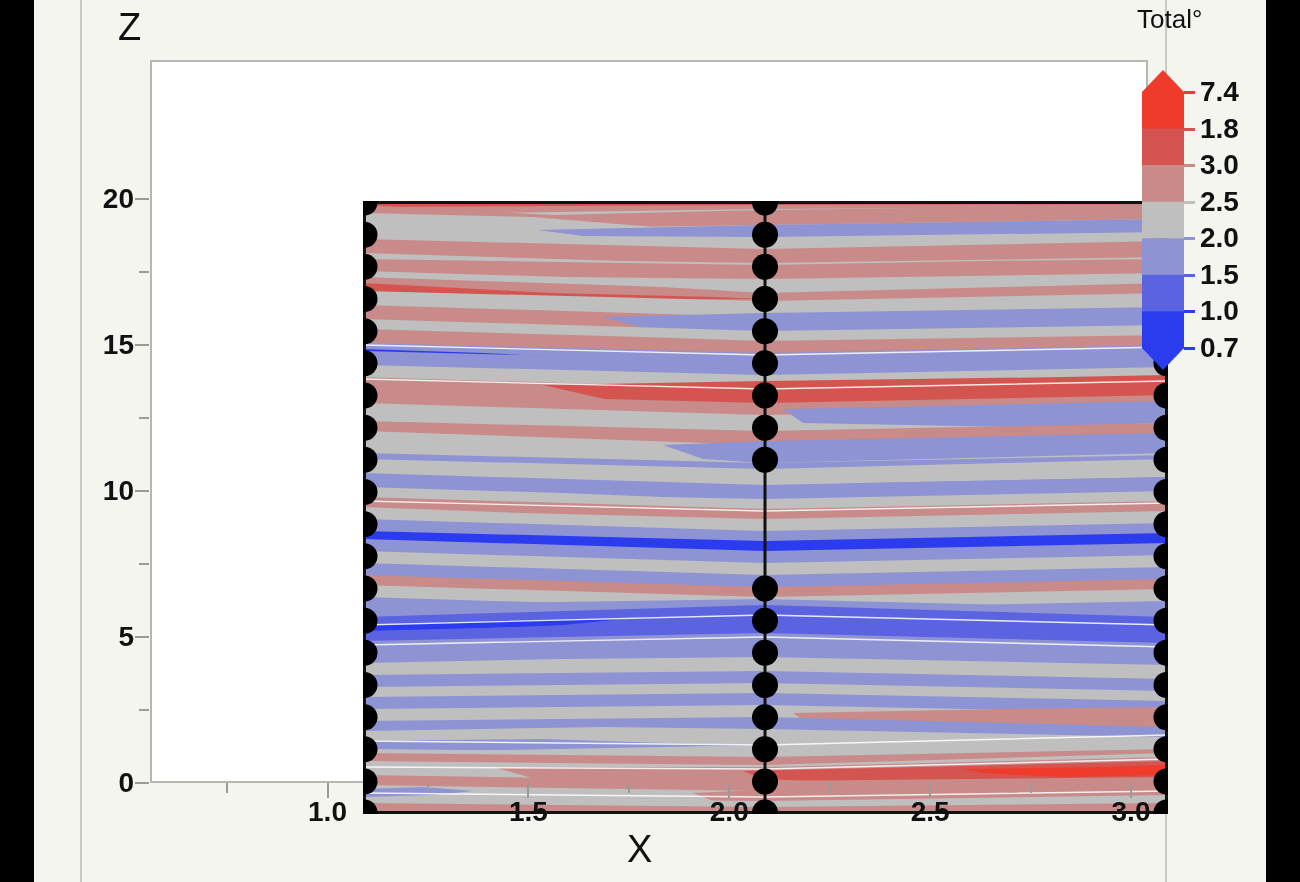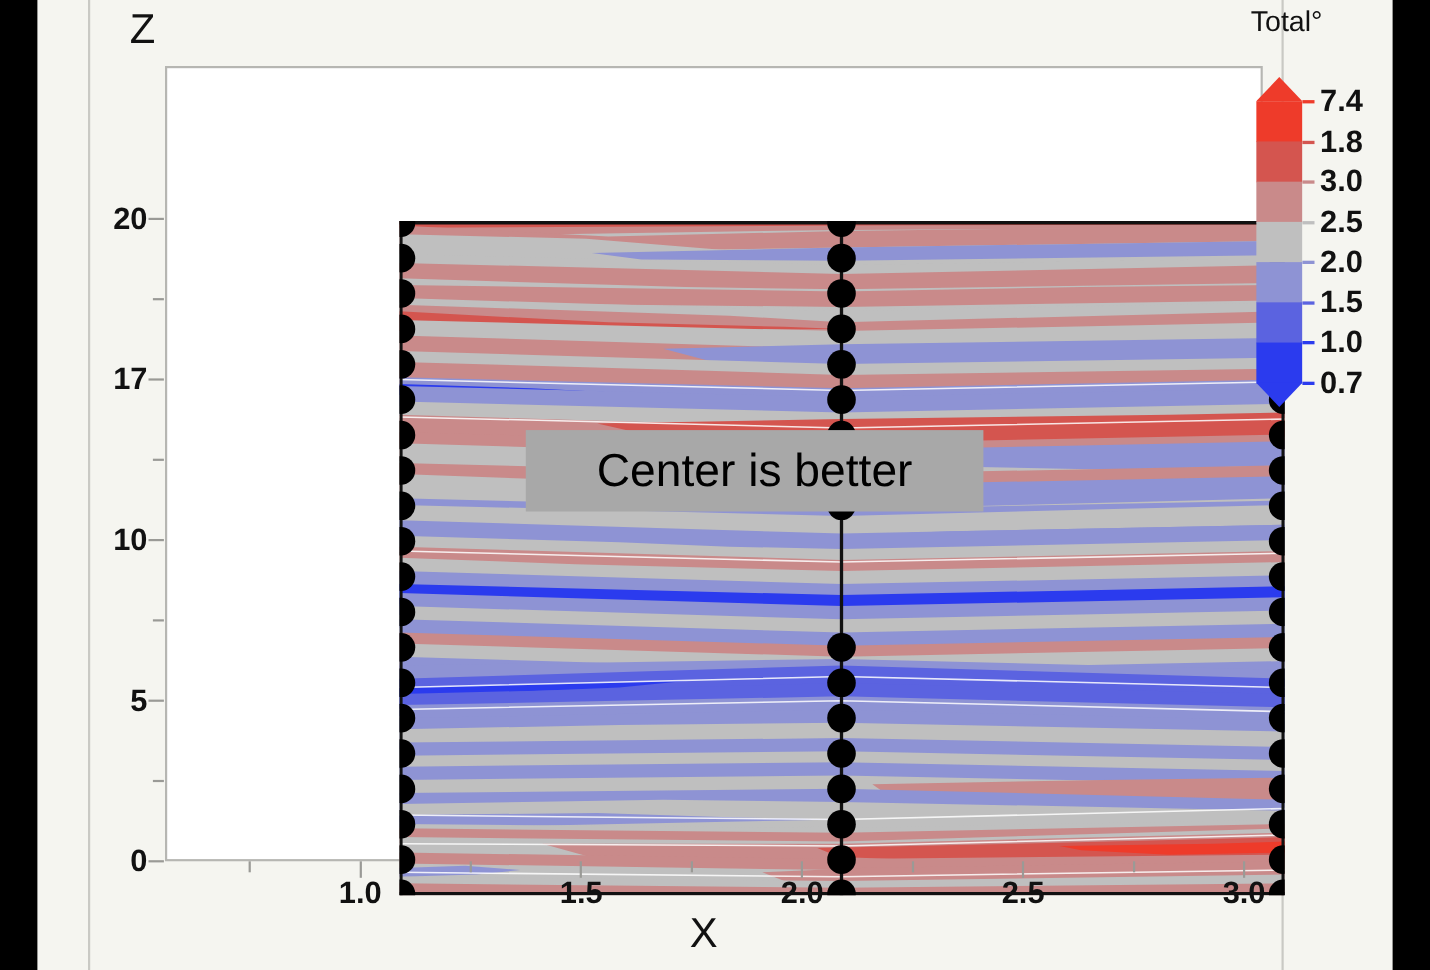--- a/index.html
+++ b/index.html
@@ -258,32 +258,29 @@
               <circle cx="402" cy="580.5" r="13"></circle>
               <circle cx="803.5" cy="580.5" r="13"></circle>
             <circle cx="1.5" cy="611.5" r="13"></circle>
               <circle cx="402" cy="611.5" r="13"></circle>
               <circle cx="803.5" cy="611.5" r="13"></circle>
           </g>
         </svg>
       </div>
     </div>
 
-    <div class="annot">
-      <span>Center is better</span>
-    </div>
 
     <div class="yticks-holder" id="yticks">
         <div class="ytick" style="top: 783px;">0</div>
         <div class="ytickmark" style="top: 782px;"></div>
         <div class="ytick" style="top: 637px;">5</div>
         <div class="ytickmark" style="top: 636px;"></div>
         <div class="ytick" style="top: 491px; margin-left: 23px;">10</div>
         <div class="ytickmark" style="top: 490px;"></div>
-        <div class="ytick" style="top: 345px;">17</div>
+        <div class="ytick" style="top: 345px;">15</div>
         <div class="ytickmark" style="top: 344px;"></div>
         <div class="ytick" style="top: 199px;">20</div>
         <div class="ytickmark" style="top: 198px;"></div>
         <div class="ytickmark minor" style="top: 709px;"></div>
         <div class="ytickmark minor" style="top: 563px;"></div>
         <div class="ytickmark minor" style="top: 417px;"></div>
         <div class="ytickmark minor" style="top: 271px;"></div>
       </div>
 
     <div id="xticks">

